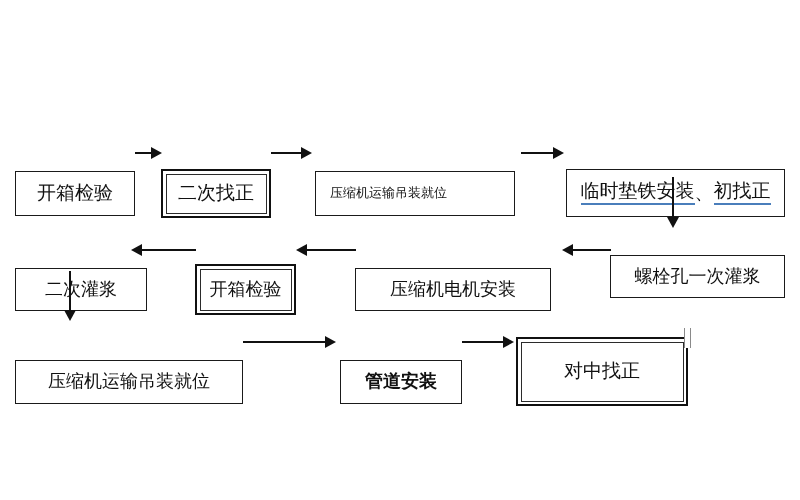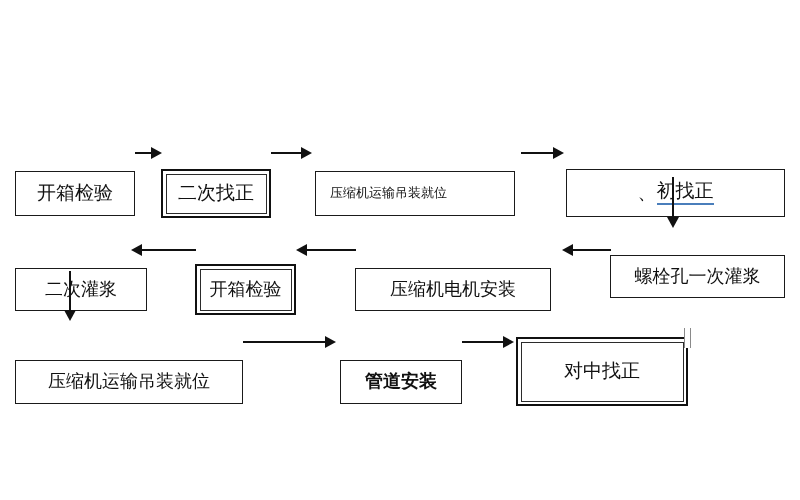--- a/index.html
+++ b/index.html
@@ -119,20 +119,21 @@
   <div class="arrow right" style="left:301px; top:146.5px;"></div>
 
   <div class="node fs-sm" style="left:315px; top:131px; width:200px; height:45px;">
     <span class="lbl" style="position:absolute; left:14px;">压缩机运输吊装就位</span>
   </div>
 
   <div class="hline" style="left:521px; top:152px; width:32px;"></div>
   <div class="arrow right" style="left:553px; top:146.5px;"></div>
 
   <div class="node fs-lg" style="left:566px; top:129px; width:219px; height:48px;">
+    <span class="lbl uline">临时垫铁安装</span>
       <span class="lbl">、</span>
       <span class="lbl uline">初找正</span>
   </div>
 
   <div class="vline" style="left:672px; top:177px; width:2.4px; height:42px;"></div>
   <div class="arrow down" style="left:667px; top:217px;"></div>
 
   <div class="node fs-md" style="left:610px; top:215px; width:175px; height:43px;">
     <span class="lbl">螺栓孔一次灌浆</span>
   </div>

